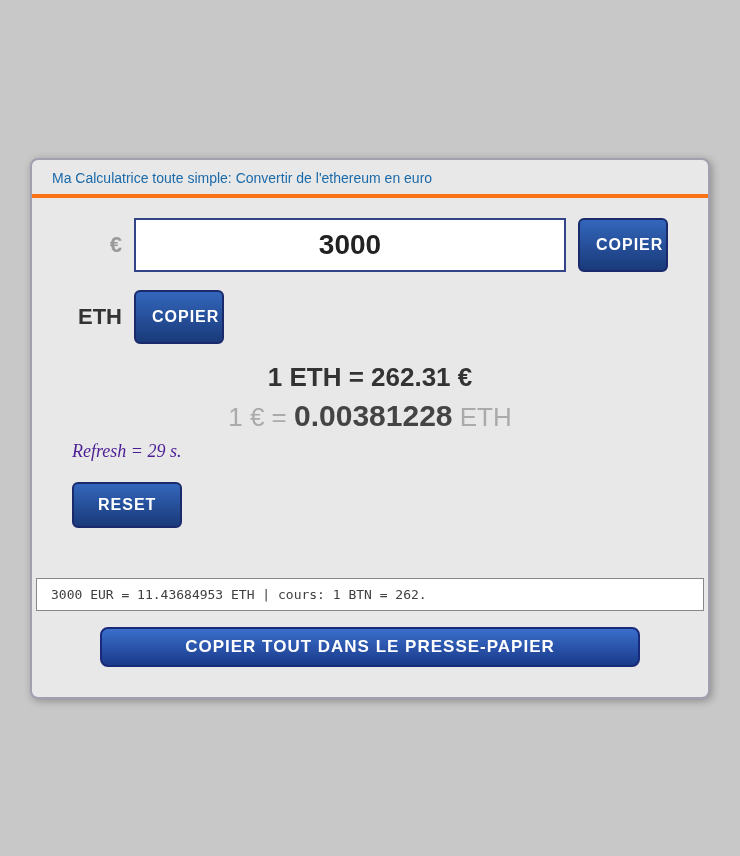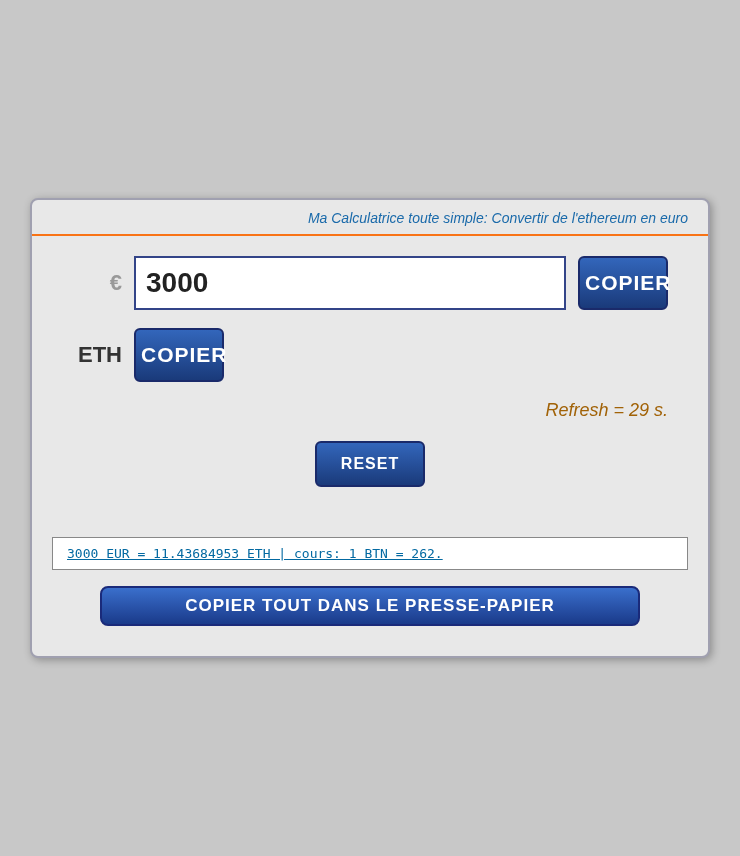--- a/index.html
+++ b/index.html
@@ -13,26 +13,25 @@
     }
     .calculator-container {
       width: 680px;
       background: #e8e8e8;
       border: 2px solid #a0a0b0;
       border-radius: 8px;
       padding: 0 0 30px 0;
       box-shadow: 2px 2px 8px rgba(0,0,0,0.3);
     }
     .title-bar {
-      text-align: right;
+      text-align: left;
       padding: 10px 20px 8px;
-      border-bottom: 2px solid #f97316;
+      border-bottom: 4px solid #f97316;
       font-size: 14px;
       color: #333;
-      font-style: italic;
     }
     .title-bar span {
       color: #1a6aaa;
     }
     .main-content {
       padding: 20px 40px;
     }
     .input-row {
       display: flex;
       align-items: center;
@@ -49,36 +48,36 @@
     }
     .input-label.eth-label {
       color: #333;
       font-size: 22px;
     }
     .calc-input {
       flex: 1;
       height: 54px;
       font-size: 28px;
       font-weight: bold;
-      text-align: left;
+      text-align: center;
       border: 2px solid #334488;
       background: white;
       padding: 4px 10px;
       color: #222;
       outline: none;
     }
     .copy-btn {
       background: linear-gradient(180deg, #3366bb 0%, #1a3a7a 100%);
       color: white;
       border: 2px solid #1a2a6a;
       border-radius: 6px;
-      font-size: 21px;
+      font-size: 16px;
       font-weight: bold;
       letter-spacing: 1px;
-      padding: 10px 5px;
+      padding: 10px 16px;
       cursor: pointer;
       width: 90px;
       height: 54px;
       flex-shrink: 0;
       text-align: left;
     }
     .rate-info {
       text-align: center;
       margin: 10px 0 6px;
     }
@@ -96,53 +95,53 @@
       color: #aaa;
       margin-bottom: 6px;
     }
     .rate-line2 strong {
       font-size: 30px;
       font-weight: bold;
       color: #444;
     }
     .refresh-text {
       font-size: 18px;
-      color: #a16207;
+      color: #4c1d95;
       font-style: italic;
-      text-align: right;
+      text-align: left;
       margin: 8px 0 20px;
+      font-family: Liberation Serif, serif;
     }
     .action-btns {
       display: flex;
-      justify-content: center;
+      justify-content: flex-start;
       gap: 20px;
       margin: 10px 0 30px;
     }
     .action-btn {
       background: linear-gradient(180deg, #3366bb 0%, #1a3a7a 100%);
       color: white;
       border: 2px solid #1a2a6a;
       border-radius: 6px;
       font-size: 16px;
       font-weight: bold;
       letter-spacing: 1px;
       padding: 12px 24px;
       cursor: pointer;
     }
     .status-bar {
       background: white;
       border: 1px solid #888;
-      margin: 0 20px 16px;
+      margin: 0 4px 16px;
       padding: 8px 14px;
       font-size: 13px;
-      color: #0369a1;
+      color: #404040;
       font-family: monospace;
       overflow: hidden;
       white-space: nowrap;
-      text-decoration: underline;
     }
     .copy-all-btn {
       display: block;
       margin: 0 auto;
       background: linear-gradient(180deg, #3a6fcc 0%, #1a3a8a 100%);
       color: white;
       border: 2px solid #1a2a7a;
       border-radius: 8px;
       font-size: 17px;
       font-weight: bold;
@@ -167,20 +166,28 @@
       <div class="input-label">€</div>
       <input class="calc-input" type="text" value="3000" style="">
       <button class="copy-btn">COPIER</button>
     </div>
 
     <div class="input-row">
       <div class="input-label eth-label">ETH</div>
       <button class="copy-btn">COPIER</button>
     </div>
 
+    <div class="rate-info">
+      <div class="rate-line1">
+        <strong>1 ETH = 262.31 €</strong>
+      </div>
+      <div class="rate-line2">
+        <span>1 € = </span><strong>0.00381228</strong><span> ETH</span>
+      </div>
+    </div>
 
     <div class="refresh-text">Refresh = 29 s.</div>
 
     <div class="action-btns">
       <button class="action-btn">RESET</button>
     </div>
 
   </div>
 
   <div class="status-bar">

